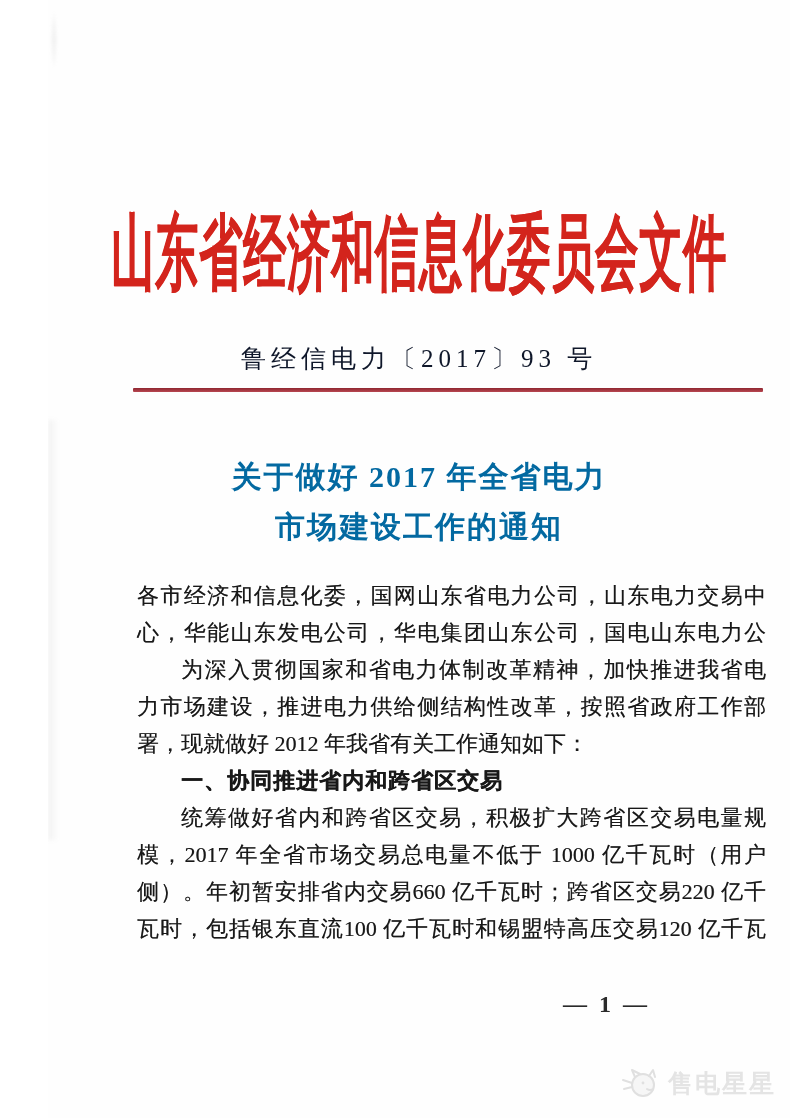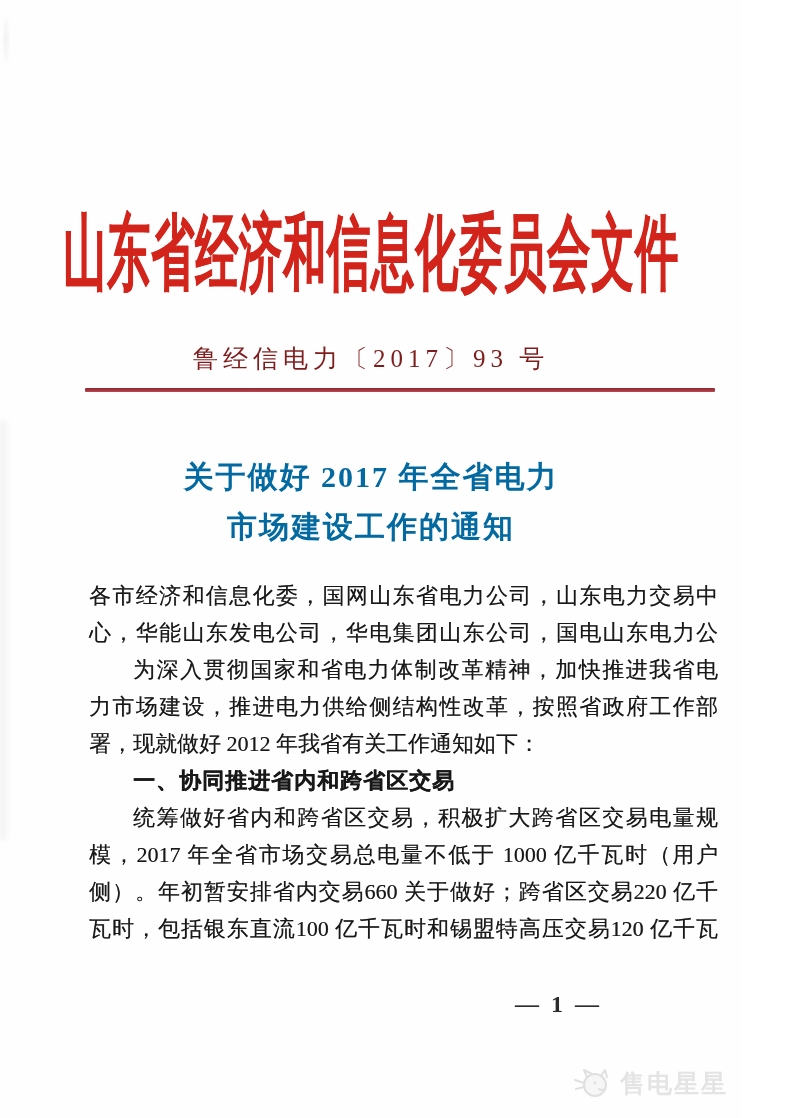--- a/index.html
+++ b/index.html
@@ -4,20 +4,21 @@
 <style>
   html, body { margin: 0; padding: 0; background: #ffffff; }
   .page {
     position: relative;
     width: 742px;
     height: 1118px;
     background: #fefefe;
     overflow: hidden;
     font-family: "Liberation Serif", "DejaVu Serif", serif;
     color: #1c1c1c;
+    margin-left: 48px;
   }
   
   .scan-smudge-left {
     position: absolute; left: 0; top: 420px; width: 10px; height: 420px;
     background: linear-gradient(to right, rgba(120,120,120,0.10), rgba(120,120,120,0));
     filter: blur(2px);
   }
   .scan-smudge-top {
     position: absolute; left: 2px; top: 10px; width: 8px; height: 60px;
     background: radial-gradient(closest-side, rgba(140,140,140,0.12), rgba(140,140,140,0));
@@ -37,21 +38,21 @@
     transform-origin: center top;
     text-shadow: 0.5px 0 0 #d3241c;
   }
 
   .doc-number {
     position: absolute;
     top: 342px; left: 0; width: 100%;
     text-align: center;
     font-size: 25px;
     letter-spacing: 5px;
-    color: #7f1d1d;
+    color: #0f172a;
   }
 
   .red-rule {
     position: absolute;
     top: 388px; left: 85px; width: 630px; height: 4px;
     background: linear-gradient(to bottom, #8e2630, #b84751);
     border-radius: 1px;
   }
 
   .doc-title {
@@ -129,21 +130,21 @@
 
   <div class="body-text">
       <div class="line fill">各市经济和信息化委，国网山东省电力公司，山东电力交易中</div>
       <div class="line fill">心，华能山东发电公司，华电集团山东公司，国电山东电力公</div>
       <div class="line fill indent">为深入贯彻国家和省电力体制改革精神，加快推进我省电</div>
       <div class="line fill">力市场建设，推进电力供给侧结构性改革，按照省政府工作部</div>
       <div class="line">署，现就做好 2012 年我省有关工作通知如下：</div>
       <div class="line indent bold">一、协同推进省内和跨省区交易</div>
       <div class="line fill indent">统筹做好省内和跨省区交易，积极扩大跨省区交易电量规</div>
       <div class="line fill">模，2017 年全省市场交易总电量不低于 1000 亿千瓦时（用户</div>
-      <div class="line fill">侧）。年初暂安排省内交易660 关于做好；跨省区交易220 亿千</div>
+      <div class="line fill">侧）。年初暂安排省内交易660 亿千瓦时；跨省区交易220 亿千</div>
       <div class="line fill">瓦时，包括银东直流100 亿千瓦时和锡盟特高压交易120 亿千瓦</div>
     </div>
 
   <div class="page-number">— 1 —</div>
 
   <div class="watermark">
     <span>
       <svg width="40" height="34" viewBox="0 0 40 34">
         <g fill="none" stroke="#e0e0e0" stroke-width="2" stroke-linecap="round" stroke-linejoin="round">
           <circle cx="22" cy="19" r="11" fill="#f6f6f6"></circle>

